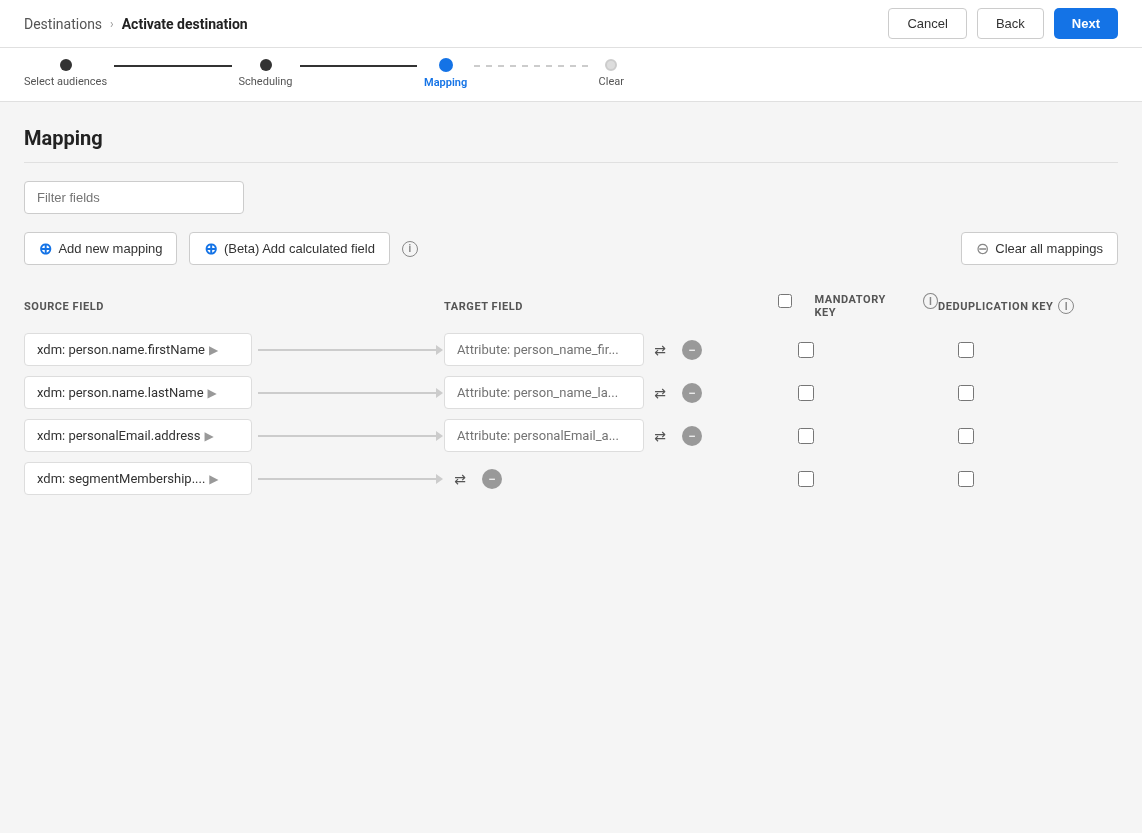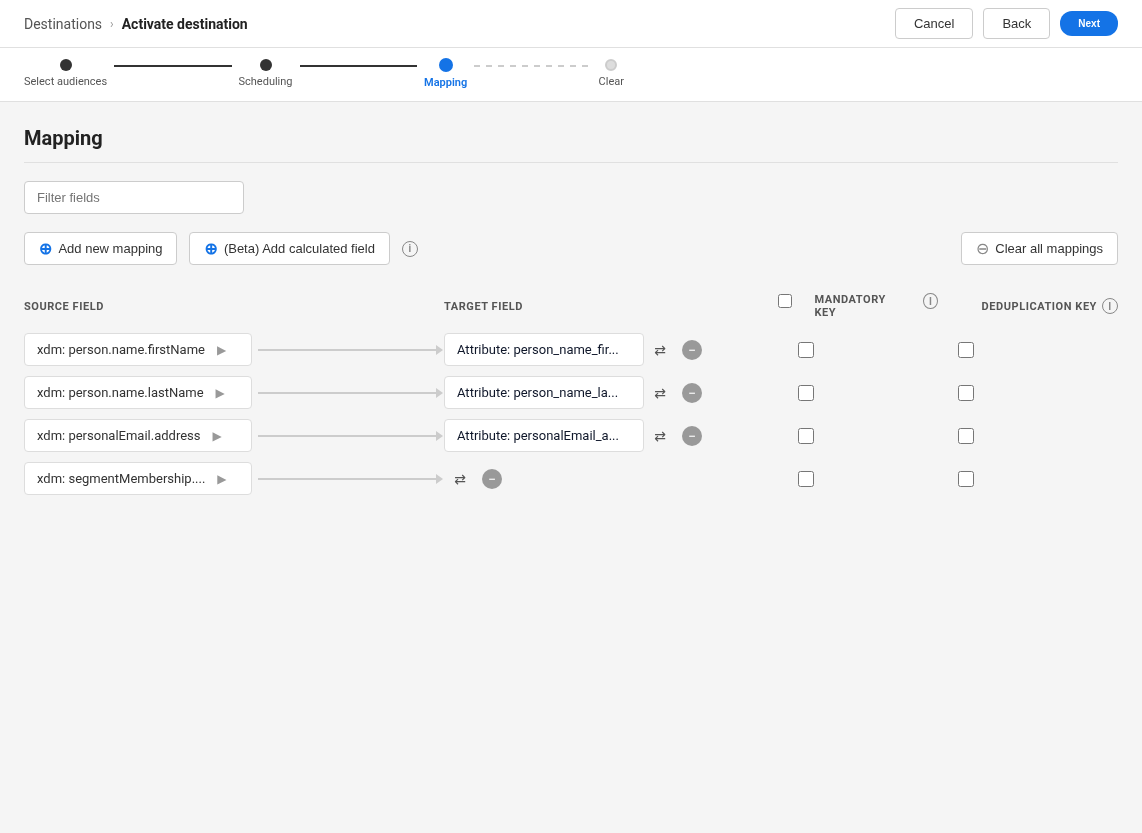--- a/index.html
+++ b/index.html
@@ -33,39 +33,38 @@
       color: #999;
       font-size: 12px;
     }
     .breadcrumb-current {
       font-weight: 700;
       color: #222;
     }
     .header-buttons {
       display: flex;
       gap: 10px;
-      align-items: center;
     }
     .btn-cancel, .btn-back {
       padding: 7px 18px;
       border: 1px solid #ccc;
       border-radius: 4px;
       background: #fff;
       cursor: pointer;
       font-size: 13px;
       color: #333;
     }
     .btn-next {
       padding: 7px 18px;
       border: none;
-      border-radius: 12px;
+      border-radius: 5px;
       background: #1473e6;
       color: #fff;
       cursor: pointer;
-      font-size: 10px;
+      font-size: 13px;
       font-weight: 600;
     }
 
     
     .progress-bar {
       background: #fff;
       padding: 10px 24px 12px;
       border-bottom: 1px solid #e0e0e0;
     }
     .steps {
@@ -270,41 +269,39 @@
     .col-dedup {
       width: 180px;
       display: flex;
       align-items: center;
       gap: 5px;
       font-size: 11px;
       font-weight: 700;
       color: #555;
       text-transform: uppercase;
       letter-spacing: 0.05em;
-      justify-content: flex-end;
     }
 
     
     .mapping-row {
       display: flex;
       align-items: center;
       margin-bottom: 10px;
       background: transparent;
     }
     .source-field-box {
       display: flex;
       align-items: center;
       background: #fff;
       border: 1px solid #ddd;
       border-radius: 4px;
       padding: 8px 12px;
       width: 230px;
       font-size: 13px;
       color: #333;
-      gap: 8px;
     }
     .arrow-icon {
       color: #999;
       font-size: 12px;
       margin-left: 4px;
     }
     .connector-line {
       display: flex;
       align-items: center;
       flex: 0 0 180px;
@@ -324,21 +321,21 @@
     }
     .target-field-box {
       display: flex;
       align-items: center;
       background: #fff;
       border: 1px solid #ddd;
       border-radius: 4px;
       padding: 8px 12px;
       width: 200px;
       font-size: 13px;
-      color: #0f172a;
+      color: #737373;
       gap: 8px;
     }
     .swap-icon {
       display: inline-flex;
       align-items: center;
       justify-content: center;
       width: 24px;
       height: 24px;
       cursor: pointer;
       color: #555;

